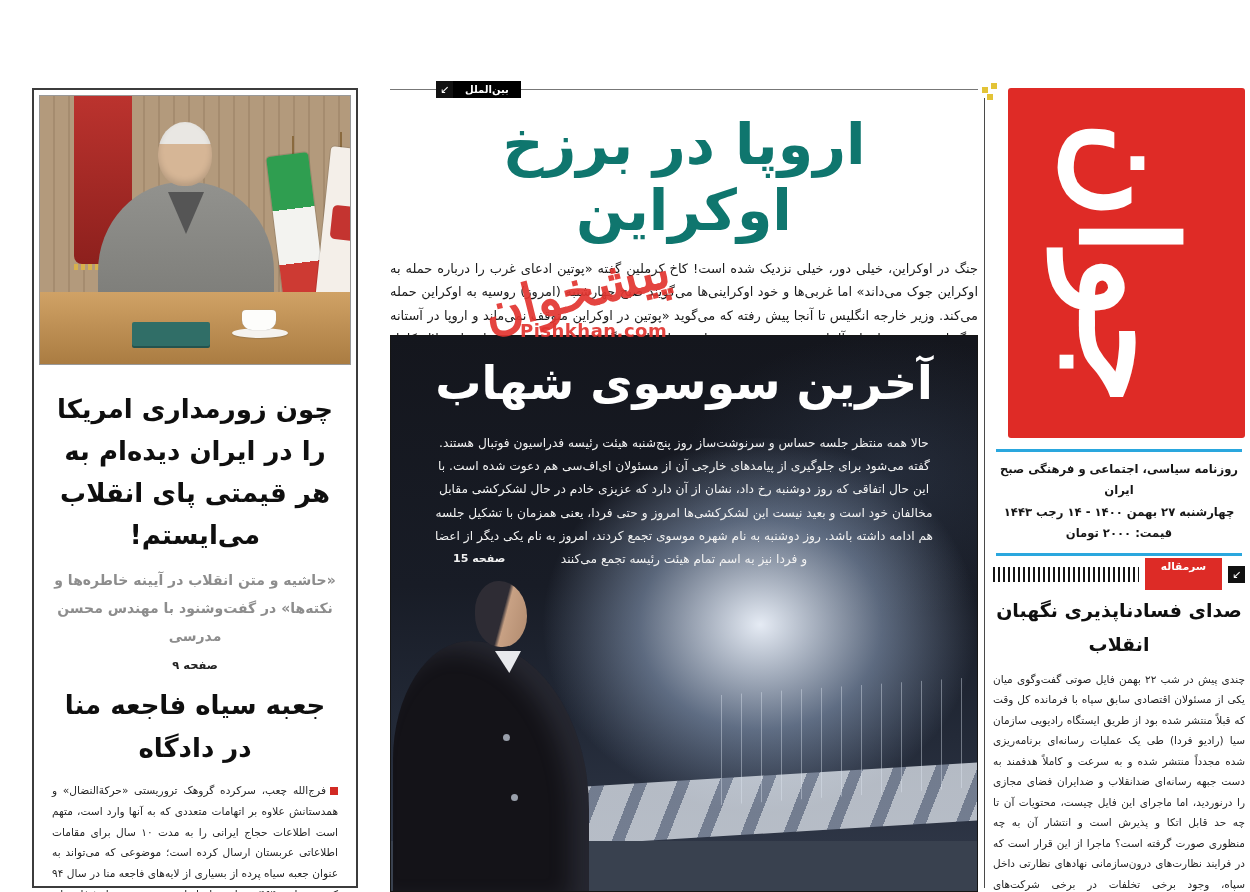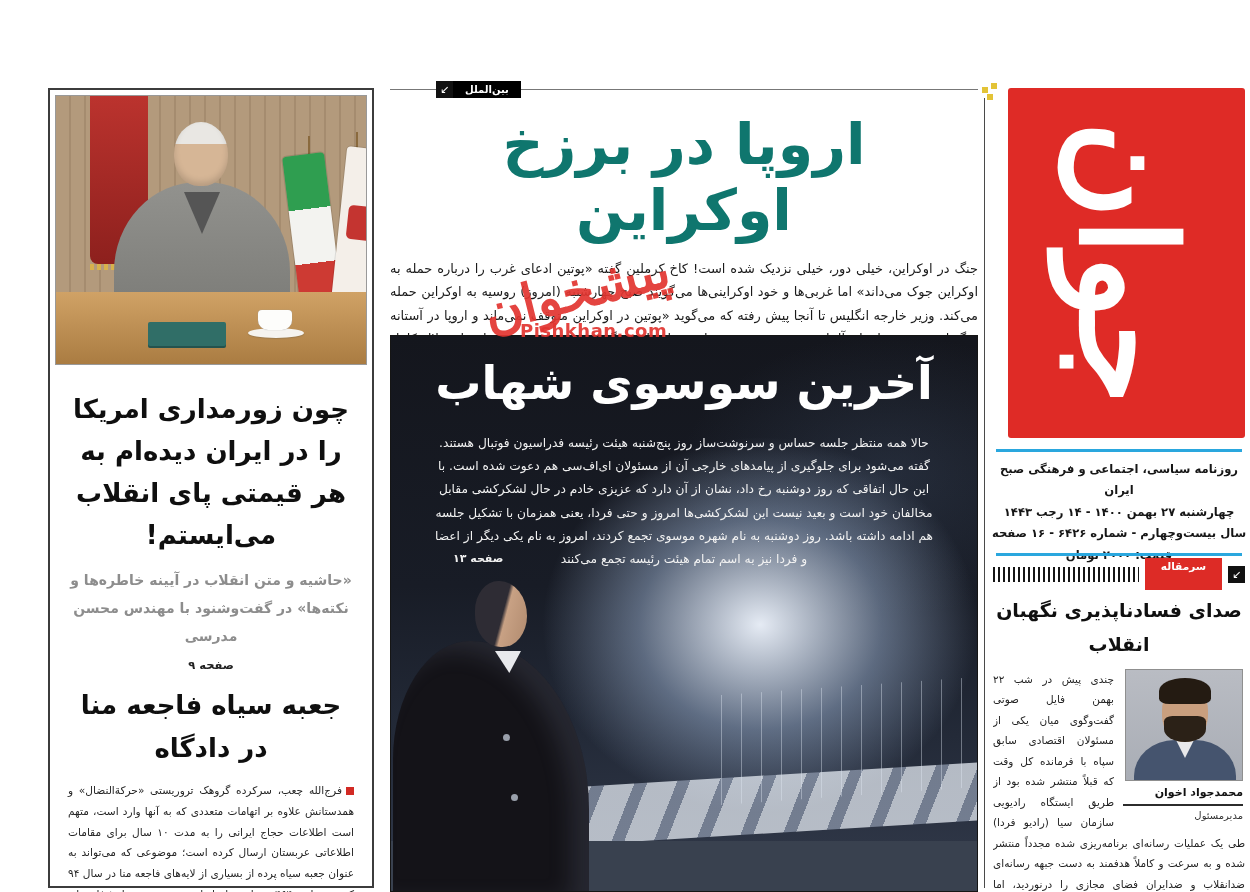--- a/index.html
+++ b/index.html
@@ -4,21 +4,21 @@
 <style>
   * { margin:0; padding:0; box-sizing:border-box; }
   html,body { background:#ddd; }
   .page {
     position:relative; width:1250px; height:892px; margin:0 auto;
     background:#fff; overflow:hidden; direction:rtl;
     font-family:"DejaVu Sans", sans-serif; color:#1e1e1e;
   }
 
   
-  .left-col { position:absolute; left:48px; top:88px; width:326px; height:800px; border:2px solid #3c3c3c; background:#fff; }
+  .left-col { position:absolute; left:32px; top:88px; width:326px; height:800px; border:2px solid #3c3c3c; background:#fff; }
   .office-photo { position:absolute; left:5px; top:5px; right:5px; height:270px; border:1px solid #999; overflow:hidden; direction:ltr;
     background:repeating-linear-gradient(90deg,#b39a7c 0 13px,#a58c6f 13px 15px); }
   .of-redflag { position:absolute; left:34px; top:0; width:58px; height:168px; background:linear-gradient(180deg,#bb332e,#8d201d); border-radius:0 0 8px 8px; }
   .of-redflag:after{ content:""; position:absolute; left:0; right:0; bottom:-6px; height:6px; background:repeating-linear-gradient(90deg,#d8b14c 0 4px,transparent 4px 7px);}
   .of-iranflag { position:absolute; left:236px; top:58px; width:42px; height:165px; transform:rotate(-7deg);
     background:linear-gradient(180deg,#2f9e50 0 33%,#f3f3f0 33% 66%,#cd3a33 66%); border-radius:4px; box-shadow:0 0 0 1px rgba(0,0,0,.12);}
   .of-whiteflag { position:absolute; left:282px; top:52px; width:44px; height:175px; transform:rotate(6deg); background:#f4efe9; border-radius:4px; box-shadow:0 0 0 1px rgba(0,0,0,.1);}
   .of-whiteflag:after { content:""; position:absolute; left:8px; top:58px; width:30px; height:34px; background:#c43430; border-radius:5px; }
   .of-pole1 { position:absolute; left:252px; top:40px; width:2px; height:190px; background:#8a6a3e; }
   .of-pole2 { position:absolute; left:300px; top:36px; width:2px; height:196px; background:#8a6a3e; }
@@ -151,21 +151,21 @@
       <div class="tri-strip"></div>
       <div class="fence"></div>
       <div class="track"></div>
       <div class="man-coat"></div>
       <div class="man-collar"></div>
       <div class="man-head"></div>
       <div class="man-btn1"></div>
       <div class="man-btn2"></div>
       <h2 class="fb-headline">آخرین سوسوی شهاب</h2>
       <p class="fb-body">حالا همه منتظر جلسه حساس و سرنوشت‌ساز روز پنج‌شنبه هیئت رئیسه فدراسیون فوتبال هستند. گفته می‌شود برای جلوگیری از پیامدهای خارجی آن از مسئولان ای‌اف‌سی هم دعوت شده است. با این حال اتفاقی که روز دوشنبه رخ داد، نشان از آن دارد که عزیزی خادم در حال لشکرکشی مقابل مخالفان خود است و بعید نیست این لشکرکشی‌ها امروز و حتی فردا، یعنی همزمان با تشکیل جلسه هم ادامه داشته باشد. روز دوشنبه به نام شهره موسوی تجمع کردند، امروز به نام یکی دیگر از اعضا و فردا نیز به اسم تمام هیئت رئیسه تجمع می‌کنند</p>
-      <div class="fb-page">صفحه ۱۳</div>
+      <div class="fb-page">صفحه 15</div>
     </section>
   </main>
 
   <div class="wm">
     <div class="wm-cal">پیشخوان</div>
     <div class="wm-url">Pishkhan.com</div>
   </div>
 
   <div class="col-divider"></div>
   <div class="dots">
@@ -175,42 +175,29 @@
   </div>
 
   <aside class="right-col">
     <div class="logo">
       <div class="logo-text">جوان</div>
     </div>
     <div class="mast-rule rule1"></div>
     <div class="mast-info">
       <div>روزنامه سیاسی، اجتماعی و فرهنگی صبح ایران</div>
       <div>چهارشنبه ۲۷ بهمن ۱۴۰۰ - ۱۴ رجب ۱۴۴۳</div>
-      <div>سال بیست‌وچهارم - شماره ۶۴۲۶ - ۱۶ صفحه</div>
       <div>قیمت: ۲۰۰۰ تومان</div>
     </div>
     <div class="mast-rule rule2"></div>
 
     <div class="ed-header">
       <div class="barcode"></div>
       <div class="ed-label">سرمقاله</div>
       <div class="ed-icon">↙</div>
     </div>
     <h3 class="ed-title">صدای فسادناپذیری نگهبان انقلاب</h3>
 
     <div class="ed-body-wrap">
-      <div class="ed-photo-block">
-        <div class="ed-photo">
-          <div class="ph-suit"></div>
-          <div class="ph-shirt"></div>
-          <div class="ph-head"></div>
-          <div class="ph-hair"></div>
-          <div class="ph-beard"></div>
-        </div>
-        <div class="ed-author">محمدجواد اخوان</div>
-        <div class="ed-author-rule"></div>
-        <div class="ed-role">مدیرمسئول</div>
-      </div>
       <p class="ed-body">چندی پیش در شب ۲۲ بهمن فایل صوتی گفت‌وگوی میان یکی از مسئولان اقتصادی سابق سپاه با فرمانده کل وقت که قبلاً منتشر شده بود از طریق ایستگاه رادیویی سازمان سیا (رادیو فردا) طی یک عملیات رسانه‌ای برنامه‌ریزی شده مجدداً منتشر شده و به سرعت و کاملاً هدفمند به دست جبهه رسانه‌ای ضدانقلاب و ضدایران فضای مجازی را درنوردید، اما ماجرای این فایل چیست، محتویات آن تا چه حد قابل اتکا و پذیرش است و انتشار آن به چه منظوری صورت گرفته است؟ ماجرا از این قرار است که در فرایند نظارت‌های درون‌سازمانی نهادهای نظارتی داخل سپاه، وجود برخی تخلفات در برخی شرکت‌های زیرمجموعه این نهاد آشکار می‌شود. در این نظارت‌ها ابعادی از تخلفات روشن و اتهاماتی متوجه برخی از متصدیان امر می‌شود. در طی این مسیر، یکی از مسئولان اقتصادی سپاه در گفت‌وگو با فرمانده کل سپاه استنباط خود را بیان می‌کند</p>
     </div>
   </aside>
 
 </div>
 
 </body></html>

